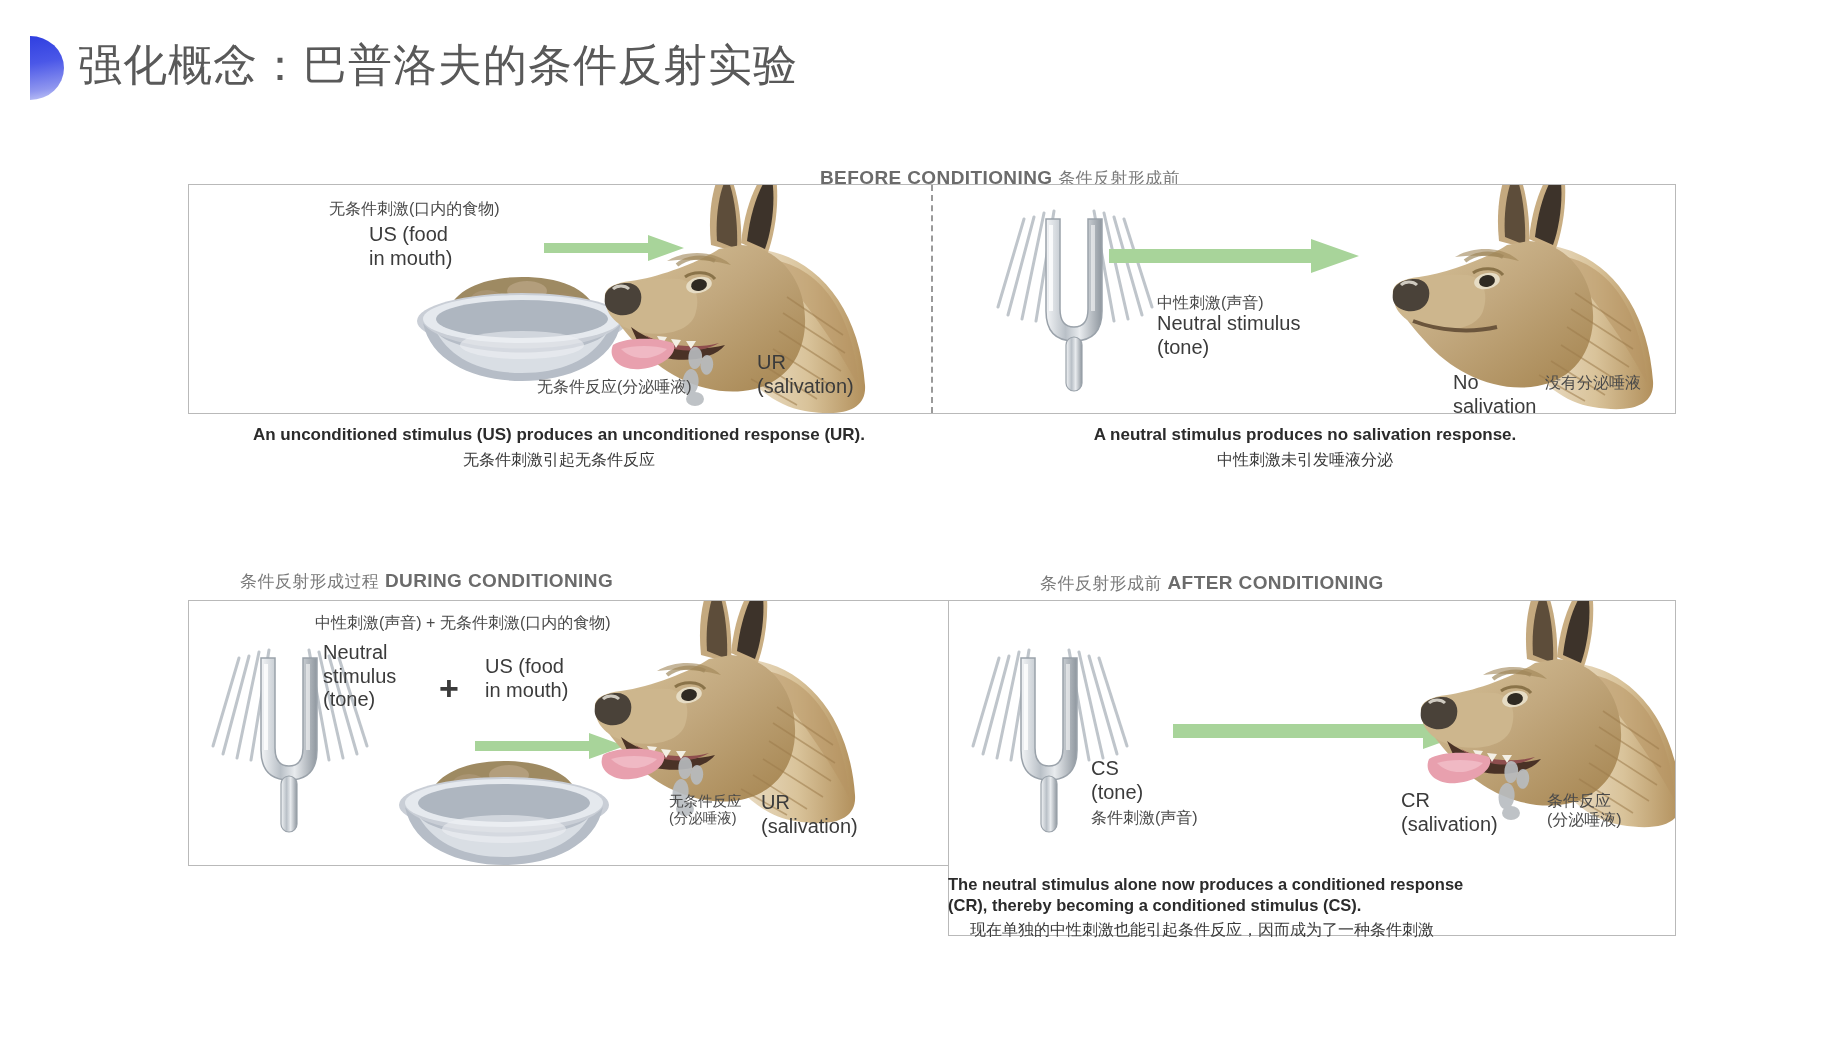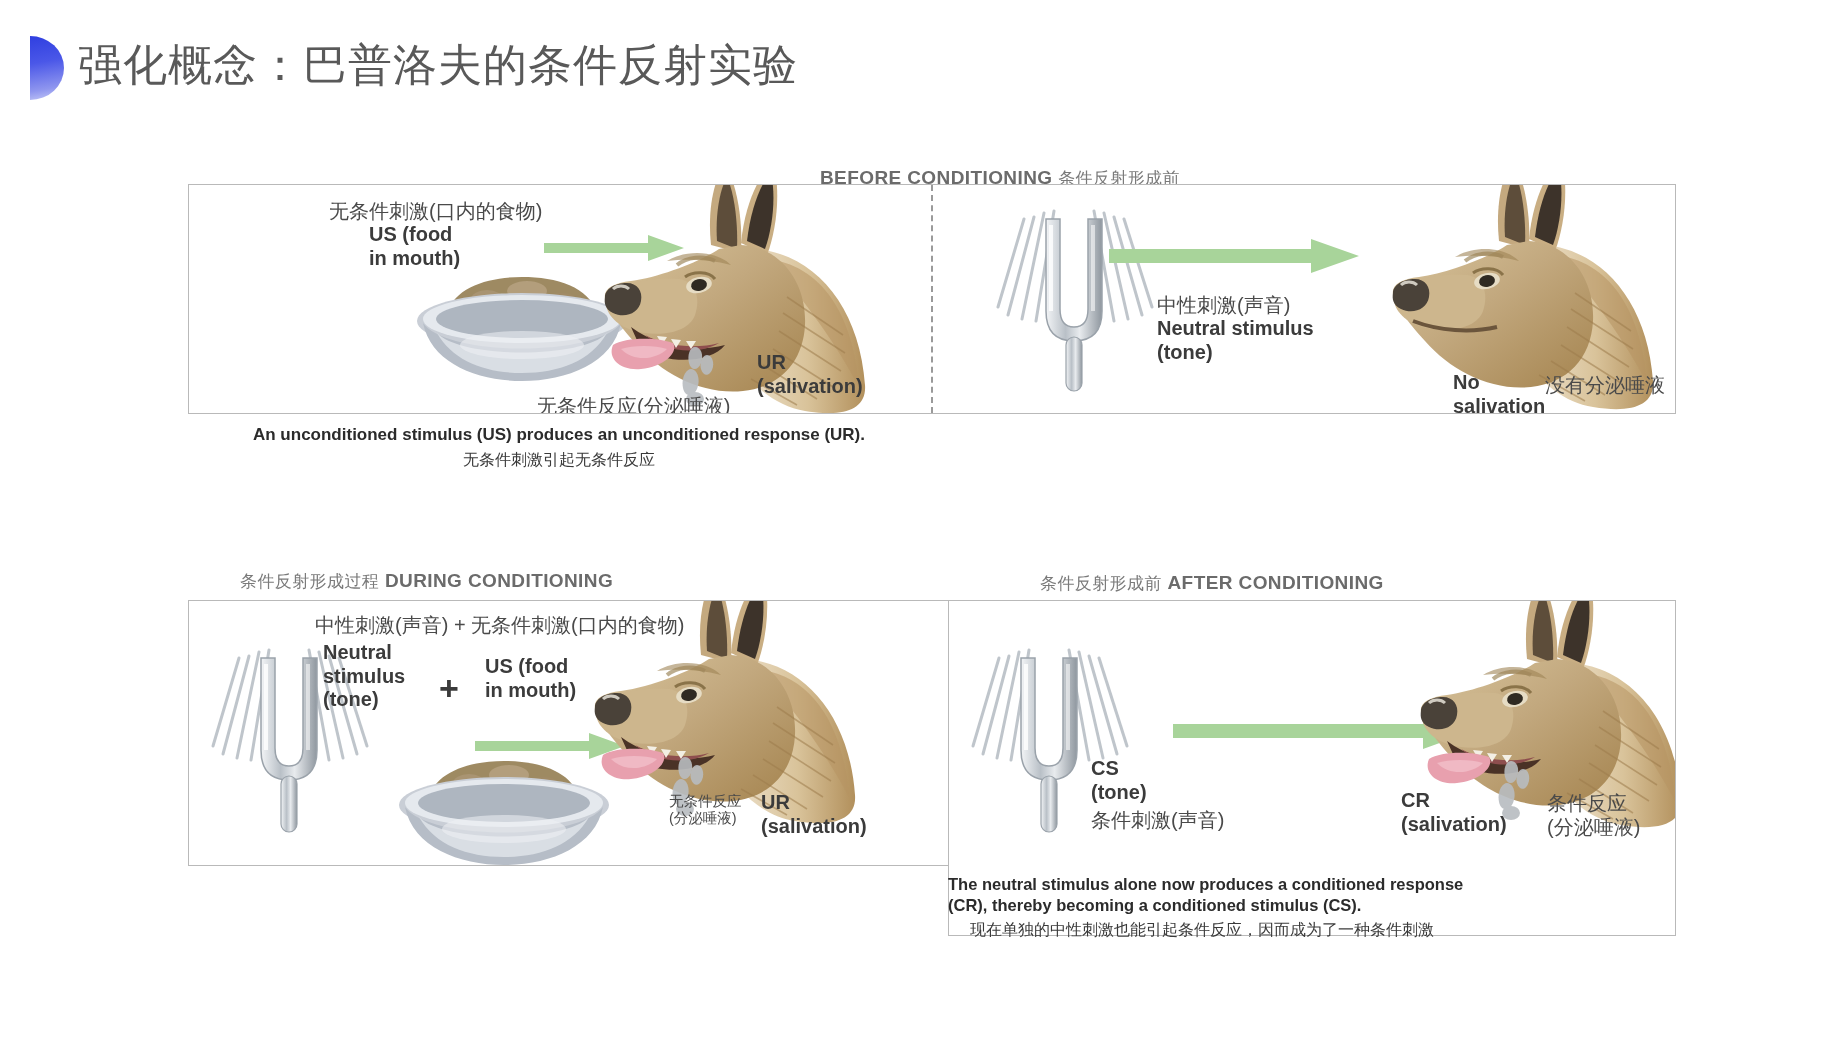--- a/index.html
+++ b/index.html
@@ -56,22 +56,22 @@
   .caption {
     position:absolute; text-align:center;
     font-size:17px; color:#2b2b2b; line-height:1.25;
     font-weight:bold;
   }
   .caption.left-align { text-align:left; font-size:16.5px; }
   .caption .cn { font-weight:normal; color:#3a3a3a; display:block; margin-top:5px; font-size:16px;}
 
   
   .lbl { position:absolute; white-space:nowrap; }
-  .lbl .cn  { font-size:20px; color:#4a4a4a; display:block; line-height:1.2;}
-  .lbl .en  { font-size:20px; color:#3b3b3b; font-weight:bold; display:block; line-height:1.18;}
+  .lbl .cn  { font-size:16px; color:#4a4a4a; display:block; line-height:1.2;}
+  .lbl .en  { font-size:20px; color:#3b3b3b; font-weight:normal; display:block; line-height:1.18;}
   .lbl .cn.sm { font-size:14.5px; }
 
   .plus { position:absolute; font-size:34px; color:#3b3b3b; font-weight:bold; }
 
   .arrow-green { position:absolute; }
 
   .art { position:absolute; }
   svg { display:block; overflow:visible; }
 </style>
 </head>
@@ -183,21 +183,21 @@
           <path d="M196 148 L252 186"></path>
             <path d="M192 164 L254 204"></path>
           <path d="M188 182 L250 222"></path>
             <path d="M182 200 L242 238"></path>
           <path d="M172 216 L226 250"></path>
             <path d="M160 230 L206 256"></path>
         </g>
       </svg>
     </div>
 
-    <div class="lbl" style="left:348px; top:209px;">
+    <div class="lbl" style="left:348px; top:192px;">
       <span class="cn">无条件反应(分泌唾液)</span>
     </div>
     <div class="lbl" style="left:568px; top:166px;">
       <span class="en">UR</span>
       <span class="en">(salivation)</span>
     </div>
 
     <div class="art" style="left:795px; top:10px;">
       <svg width="190" height="200" viewBox="0 0 190 200">
         <defs>
@@ -277,20 +277,24 @@
       <span class="en">salivation</span>
     </div>
     <div class="lbl" style="left:1356px; top:188px;">
       <span class="cn">没有分泌唾液</span>
     </div>
   </div>
 
   <div class="caption" style="left:188px; top:294px; width:742px;">
     <span>An unconditioned stimulus (US) produces an unconditioned response (UR).</span>
     <span class="cn">无条件刺激引起无条件反应</span>
+  </div>
+  <div class="caption" style="left:934px; top:294px; width:742px;">
+    <span>A neutral stimulus produces no salivation response.</span>
+    <span class="cn">中性刺激未引发唾液分泌</span>
   </div>
 
   <div class="row-header" style="left:240px; top:440px;">
     <span class="cn">条件反射形成过程</span>
     <span>DURING CONDITIONING</span>
   </div>
   <div class="row-header" style="left:1040px; top:442px;">
     <span class="cn">条件反射形成前</span>
     <span>AFTER CONDITIONING</span>
   </div>

